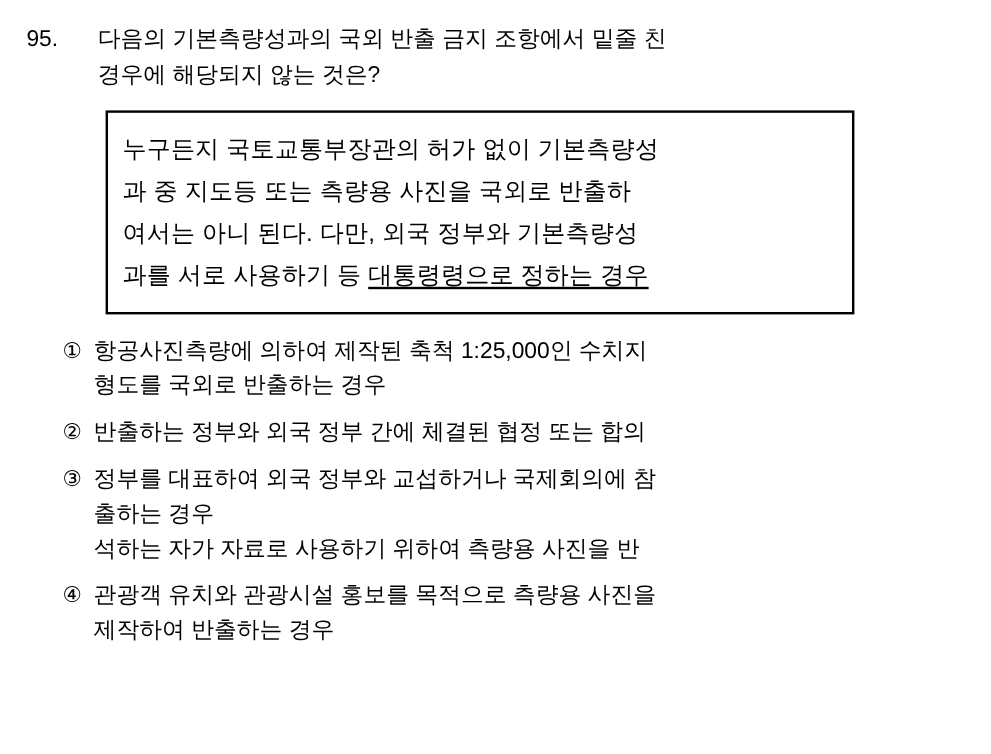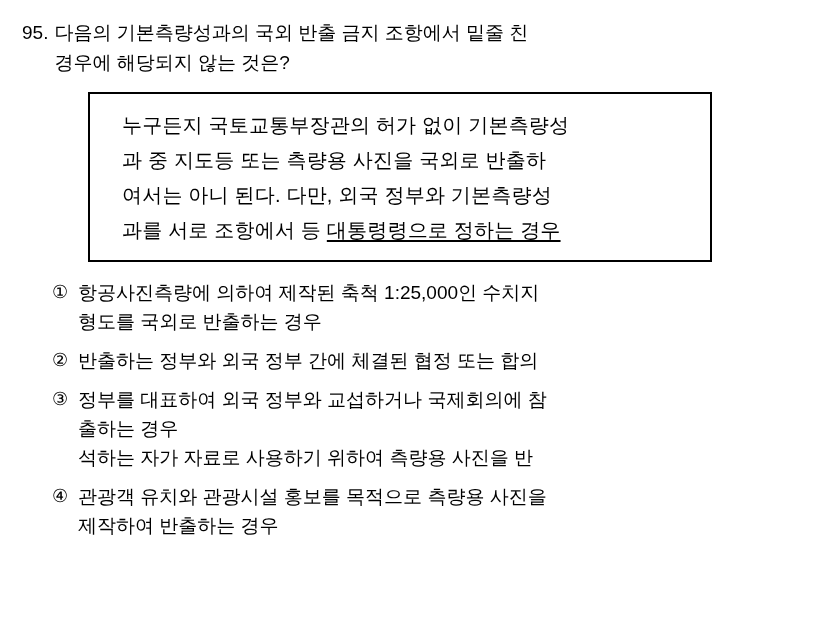--- a/index.html
+++ b/index.html
@@ -36,30 +36,31 @@
     letter-spacing: 0px;
     white-space: nowrap;
     padding-right: 6px;
   }
   .q-text {
     flex: 1 1 auto;
     font-size: 19px;
     line-height: 30px;
     text-align: justify;
     word-break: keep-all;
+    margin-left: 27px;
   }
   .q-text .l2 {
     display: block;
   }
 
   
   .quote-box {
     margin: 14px 30px 0 88px;
     border: 2px solid #000000;
-    padding: 14px 18px 12px 32px;
+    padding: 14px 18px 12px 12px;
     box-sizing: border-box;
     width: 624px;
   }
   .quote-line {
     font-size: 20px;
     line-height: 35px;
     letter-spacing: 0.2px;
     white-space: nowrap;
   }
   .underline {
@@ -105,21 +106,21 @@
       <span>다음의 기본측량성과의 국외 반출 금지 조항에서 밑줄 친</span>
       <span class="l2">경우에 해당되지 않는 것은?</span>
     </div>
   </div>
 
   <div class="quote-box">
     <div class="quote-line">누구든지 국토교통부장관의 허가 없이 기본측량성</div>
     <div class="quote-line">과 중 지도등 또는 측량용 사진을 국외로 반출하</div>
     <div class="quote-line">여서는 아니 된다. 다만, 외국 정부와 기본측량성</div>
     <div class="quote-line">
-      <span>과를 서로 조항에서 등 </span><span class="underline">대통령령으로 정하는 경우</span>
+      <span>과를 서로 사용하기 등 </span><span class="underline">대통령령으로 정하는 경우</span>
     </div>
   </div>
 
   <div class="choices">
 
     <div class="choice">
       <div class="choice-marker">①</div>
       <div class="choice-body">
         <span>항공사진측량에 의하여 제작된 축척 1:25,000인 수치지</span>
         <span>형도를 국외로 반출하는 경우</span>

